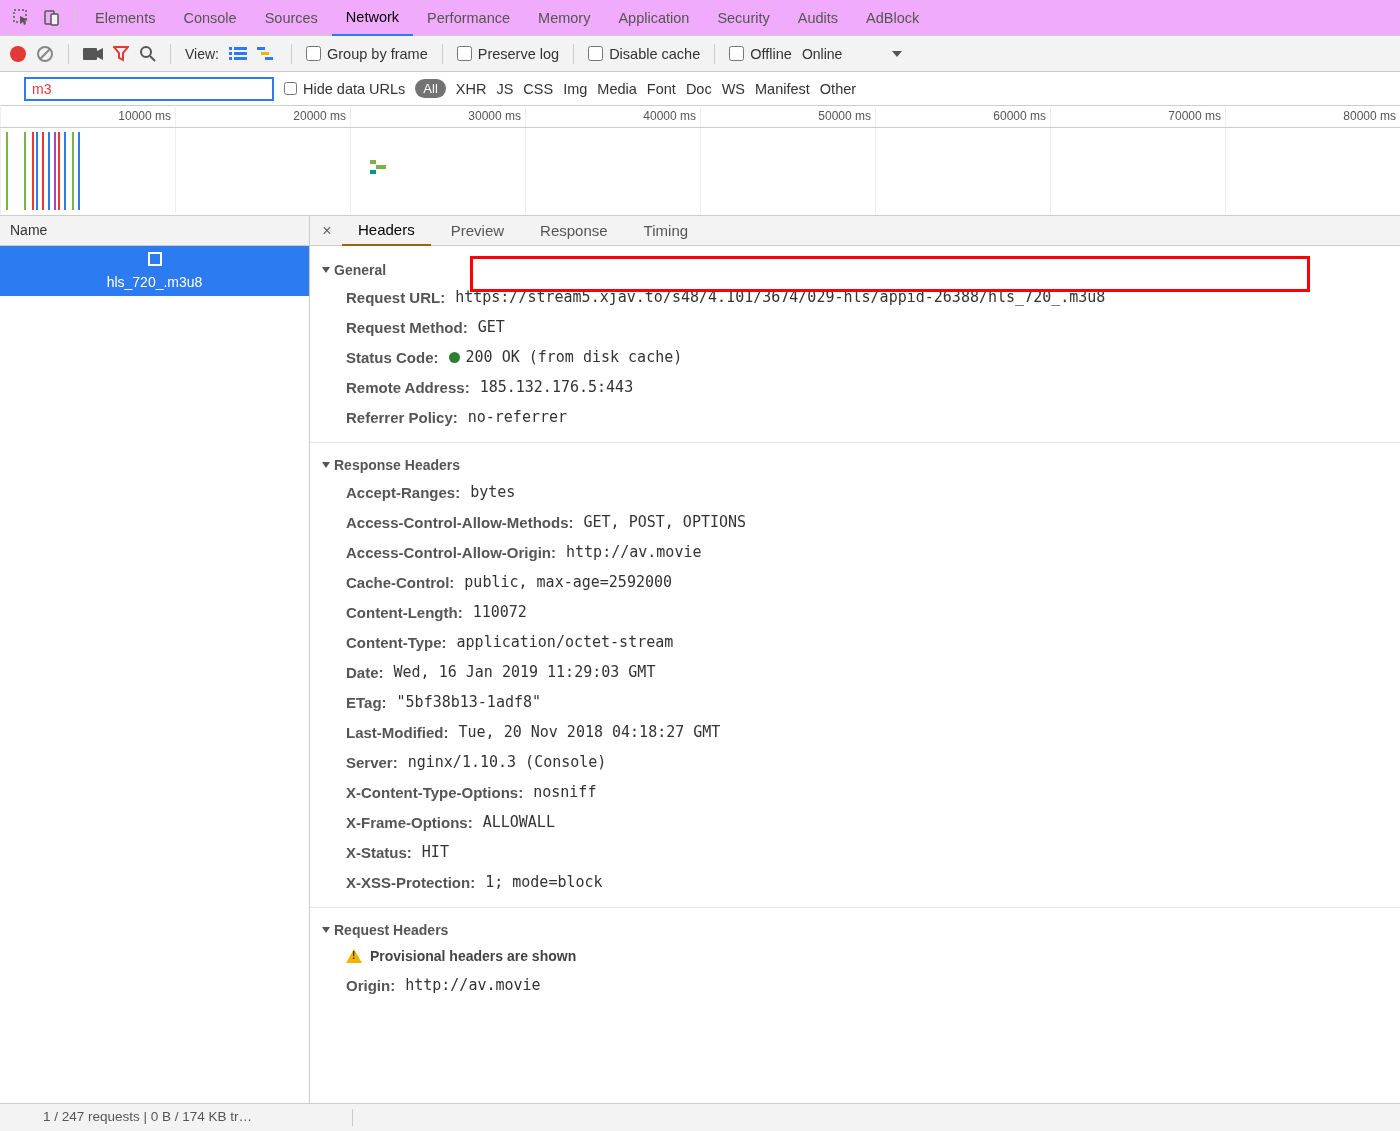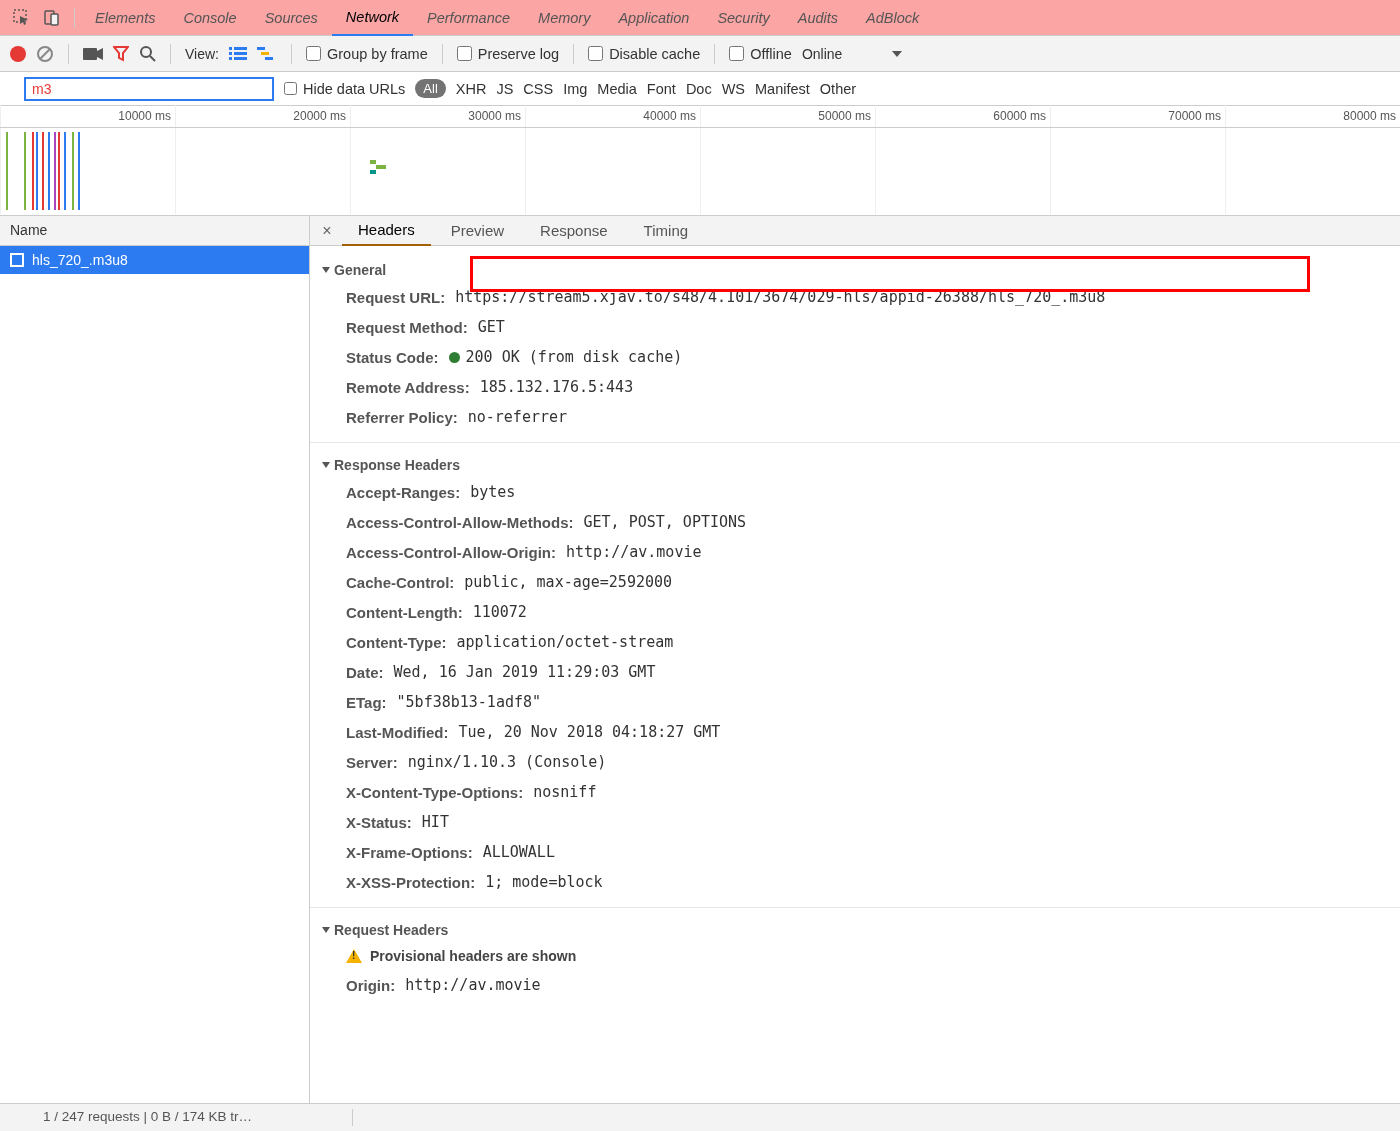--- a/index.html
+++ b/index.html
@@ -9,24 +9,23 @@
   color: #333;
   background: #fff;
   width: 1400px;
   height: 1131px;
   overflow: hidden;
 }
 .top-tabs {
   display: flex;
   align-items: center;
   height: 36px;
-  background: #fca5a5;
+  background: #f0abfc;
   border-bottom: 1px solid #ccc;
   padding-left: 8px;
-  font-style: italic;
 }
 .top-tabs .iconbtn {
   width: 28px;
   height: 28px;
   display: flex;
   align-items: center;
   justify-content: center;
   margin-right: 2px;
   cursor: pointer;
 }
@@ -150,20 +149,21 @@
   font-size: 14px;
 }
 .name-item {
   background: #2d7bf0;
   color: #fff;
   padding: 6px 10px;
   display:flex;
   align-items:center;
   gap:8px;
   font-size: 14px;
+  flex-direction: column;
 }
 .file-icon {
   width:14px;height:14px;border:2px solid #fff;
 }
 .detail-col {
   flex: 1;
   display: flex;
   flex-direction: column;
 }
 .detail-tabs {
@@ -508,26 +508,26 @@
           </div>
         <div class="kv">
             <span class="k">Server:</span>
             <span class="v">nginx/1.10.3 (Console)</span>
           </div>
         <div class="kv">
             <span class="k">X-Content-Type-Options:</span>
             <span class="v">nosniff</span>
           </div>
         <div class="kv">
+            <span class="k">X-Frame-Options:</span>
+            <span class="v">ALLOWALL</span>
+          </div>
+        <div class="kv">
             <span class="k">X-Status:</span>
             <span class="v">HIT</span>
-          </div>
-        <div class="kv">
-            <span class="k">X-Frame-Options:</span>
-            <span class="v">ALLOWALL</span>
           </div>
         <div class="kv">
             <span class="k">X-XSS-Protection:</span>
             <span class="v">1; mode=block</span>
           </div>
       </div>
 
       <div class="sect">
         <div class="sect-head">
           <div class="tri"></div>

